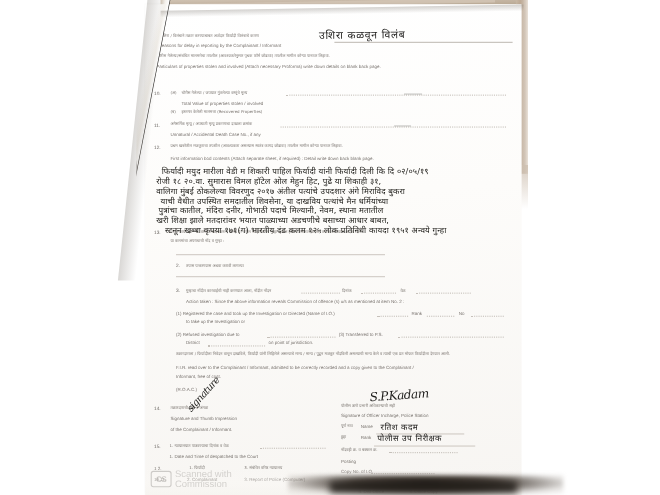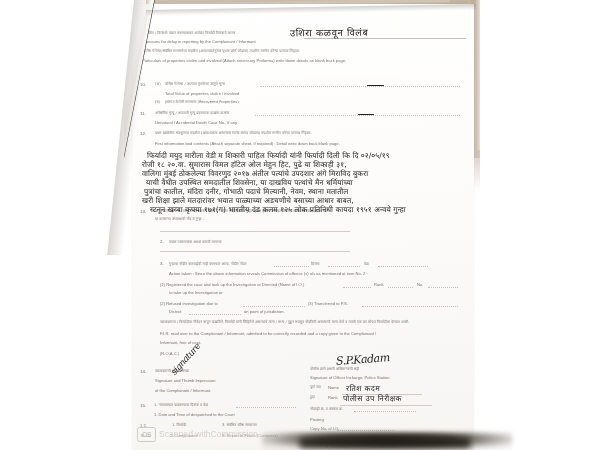--- a/index.html
+++ b/index.html
@@ -153,21 +153,21 @@
     display:flex;align-items:center;gap:3px;
     opacity:.40;
   }
   .cs-badge{
     width:17px;height:13px;border:1.4px solid #8d8a86;border-radius:2.5px;
     display:flex;align-items:center;justify-content:center;
     font-size:7.5px;font-weight:bold;color:#8d8a86;
     font-family:"Liberation Sans", sans-serif;letter-spacing:-.5px;
   }
   .cs-text{
-    display:flex;flex-direction:row;line-height:1.02;
+    display:flex;flex-direction:column;line-height:1.02;
     font-family:"Liberation Sans", sans-serif;
     font-size:8.6px;color:#9a9793;
   }
   .cs-text span{ white-space:nowrap; }
 </style>
 </head>
 <body>
 
 <div id="scan-viewport">
 

